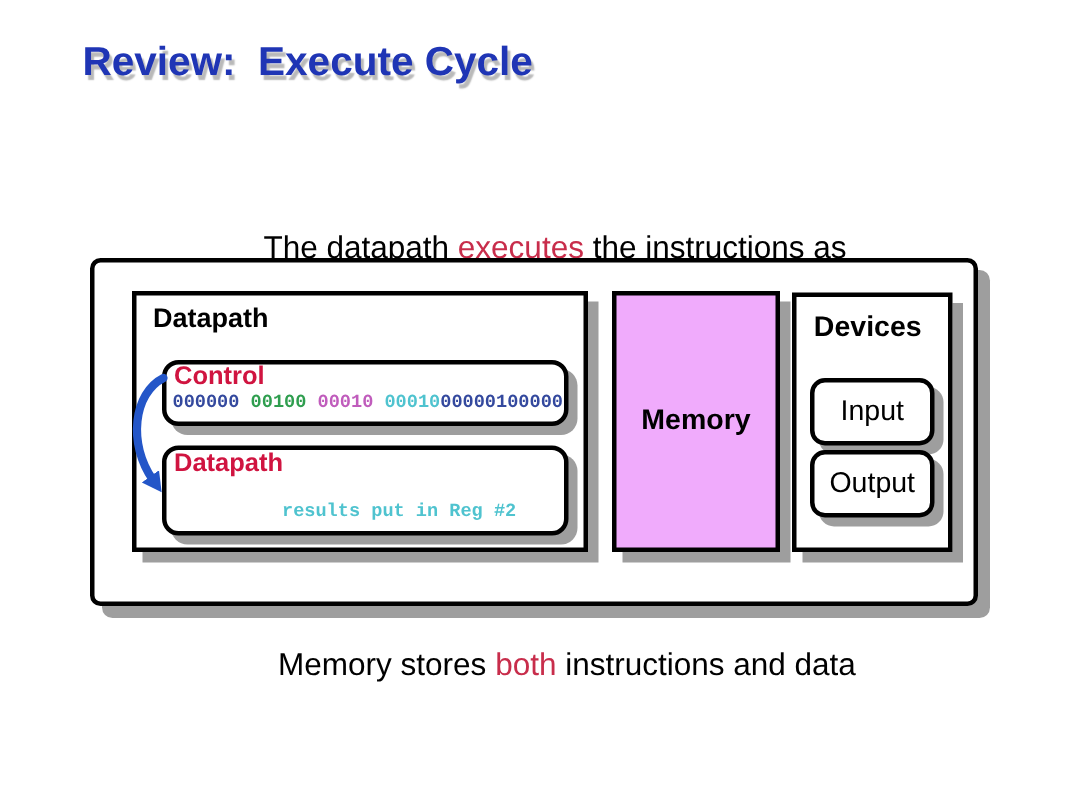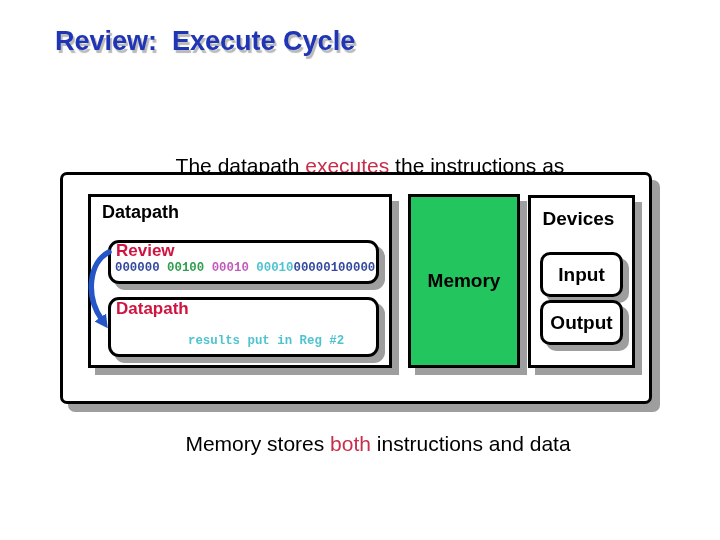--- a/index.html
+++ b/index.html
@@ -48,60 +48,60 @@
   #datapath-line1{
     left:113px;top:319px;font-size:12.4px;font-family:"Liberation Mono",monospace;
     white-space:pre;font-weight:bold;
   }
   #datapath-line2{
     left:188px;top:334px;font-size:12.4px;font-family:Liberation Mono, monospace;
     white-space:pre;font-weight:bold;
   }
   
   #memory-box{
-    left:408px;top:194px;width:106px;height:168px;background:#22c55e;
+    left:408px;top:194px;width:106px;height:168px;background:#f0abfc;
     border:3px solid #000;box-shadow:7px 7px 0 0 #9e9e9e;
     display:flex;align-items:center;justify-content:center;
   }
   #memory-label{font-size:19px;font-weight:bold;color:#000;}
   
   #devices-box{
     left:528px;top:195px;width:101px;height:167px;background:#fff;
     border:3px solid #000;box-shadow:7px 7px 0 0 #9e9e9e;
   }
   #devices-label{left:528px;top:208px;width:101px;text-align:center;font-size:19px;font-weight:bold;color:#000;}
   .io-box{
     left:540px;width:77px;height:39px;background:#fff;
     border:3px solid #000;border-radius:10px;box-shadow:6px 6px 0 0 #9e9e9e;
     display:flex;align-items:center;justify-content:center;
   }
   #input-box{top:252px;}
   #output-box{top:300px;align-items:center;}
-  .io-label{font-size:19px;font-weight:bold;color:#000;}
+  .io-label{font-size:19px;font-weight:normal;color:#000;}
   #ctrl-dp-arrow{left:84px;top:244px;width:42px;height:92px;overflow:visible;}
 </style>
 </head>
 <body>
 
 <div id="slide">
 
   <div id="title" class="abs" style="color: rgb(31, 53, 181);">Review:  Execute Cycle</div>
 
   <div id="subtitle" class="abs">
     <div><span>The datapath </span><span style="color: rgb(200, 45, 75);">executes</span><span> the instructions as</span></div>
     <div>directed by control</div>
   </div>
 
   <div id="outer-box" class="abs"></div>
 
   <div id="processor-box" class="abs"></div>
   <div id="processor-label" class="abs">Datapath</div>
 
   <div id="control-box" class="abs"></div>
-  <div id="control-label" class="abs red-label" style="color: rgb(208, 20, 64);">Review</div>
+  <div id="control-label" class="abs red-label" style="color: rgb(208, 20, 64);">Control</div>
   <div id="control-binary" class="abs"><span style="color: rgb(52, 73, 158);">000000 </span><span style="color: rgb(47, 158, 79);">00100 </span><span style="color: rgb(192, 92, 188);">00010 </span><span style="color: rgb(79, 195, 207);">00010</span><span style="color: rgb(52, 73, 158);">00000100000</span></div>
 
   <svg id="ctrl-dp-arrow" class="abs" viewBox="0 0 42 92" xmlns="http://www.w3.org/2000/svg">
     <defs>
       <marker id="ah" markerUnits="userSpaceOnUse" markerWidth="16" markerHeight="16" refX="3" refY="8" orient="auto">
         <path d="M0,1 L13,8 L0,15 z" fill="#2456C8"></path>
       </marker>
     </defs>
     <path d="M 25 8 C 5 18, 1 52, 18 76" fill="none" stroke-linecap="round" stroke-width="5.5" marker-end="url(#ah)" stroke="#2456C8"></path>
   </svg>

